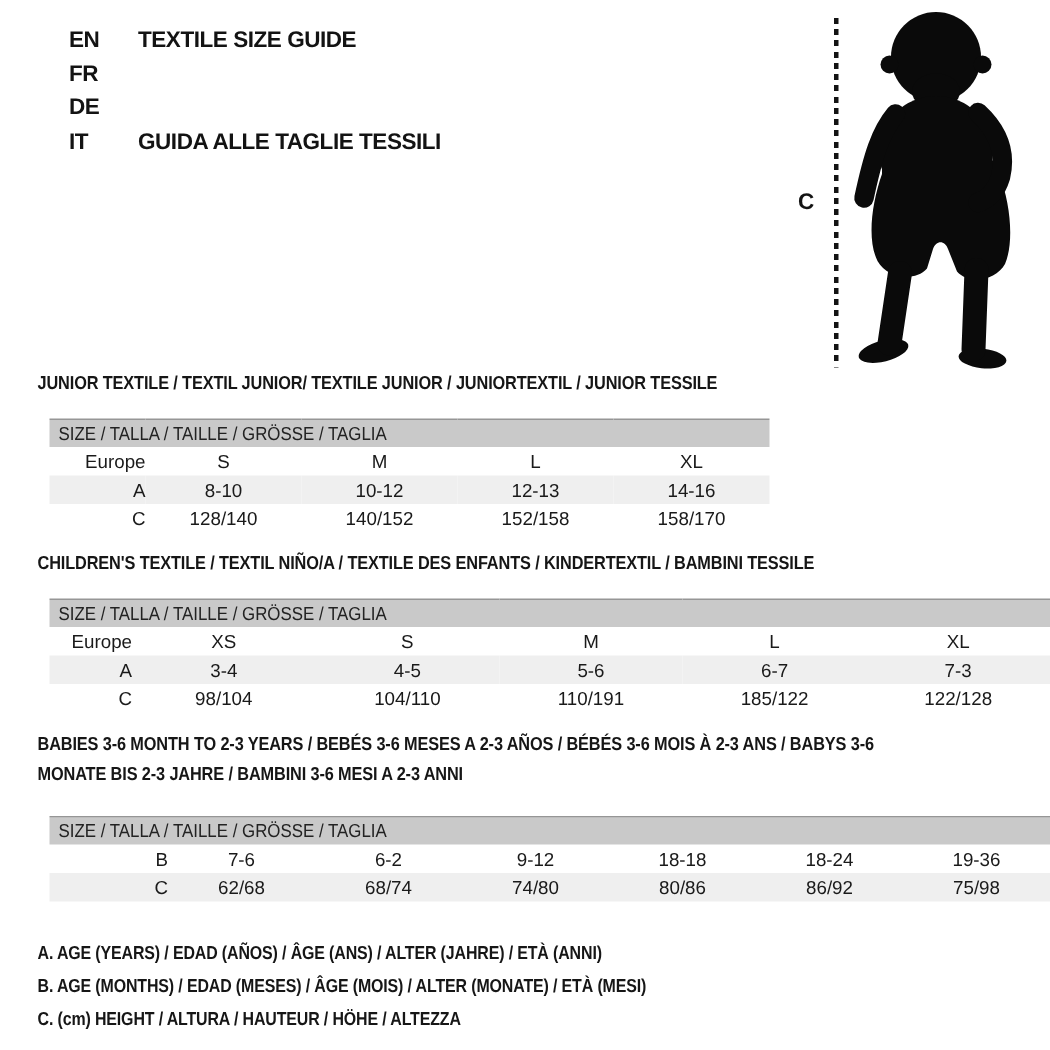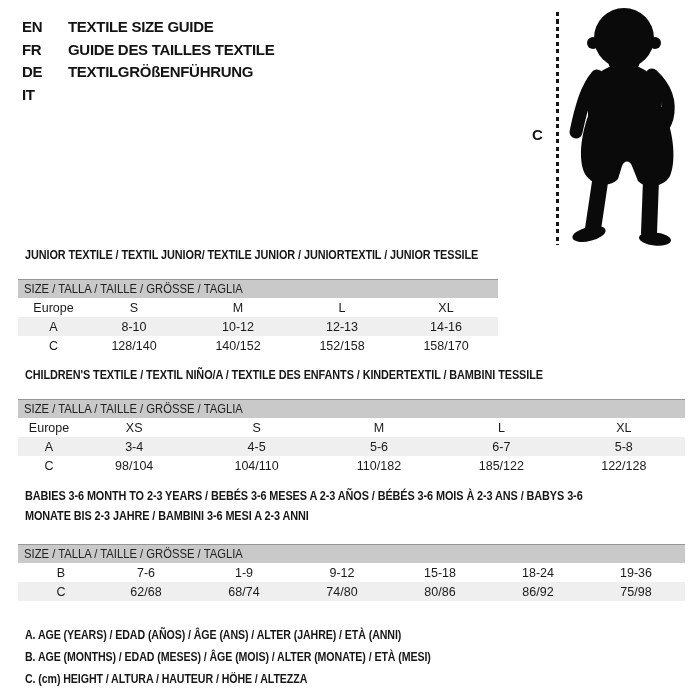--- a/index.html
+++ b/index.html
@@ -2,70 +2,69 @@
 <html><head>
 <meta charset="utf-8">
 <style>
   html,body{margin:0;padding:0;background:#fff;}
   .page{position:relative;width:700px;height:700px;background:#ffffff;overflow:hidden;
         font-family:"Liberation Sans",sans-serif;color:#1a1a1a;}
 
   
   .lang-list{position:absolute;left:22px;top:16px;font-weight:bold;font-size:15px;
              line-height:22.5px;color:#131313;letter-spacing:-0.3px;}
-  .lang-row{display:flex;}
+  .lang-row{display:flex;margin-left:24px;}
   .lang-code{width:46px;flex:0 0 46px;}
 
   
   .measure-line{position:absolute;left:556px;top:12px;width:3px;height:233px;
                 background:repeating-linear-gradient(to bottom,#131313 0 4px,transparent 4px 7.5px);}
   .measure-label{position:absolute;left:532px;top:126px;font-size:15px;font-weight:bold;color:#131313;}
   .silhouette{position:absolute;left:563px;top:4px;}
 
   
   .section-title{position:absolute;left:25px;font-weight:bold;font-size:12.5px;color:#161616;
                  transform:scaleX(0.87);transform-origin:0 0;white-space:nowrap;letter-spacing:-0.1px;}
   .section-title.wrap{white-space:normal;width:655px;line-height:19.5px;}
 
   
-  .size-table{position:absolute;left:18px;border-collapse:collapse;table-layout:fixed;
+  .size-table{position:absolute;left:33px;border-collapse:collapse;table-layout:fixed;
               font-size:12.5px;color:#1a1a1a;}
   .size-table th{background:#c9c9c9;border-top:1px solid #969696;height:18px;
                  font-weight:normal;text-align:left;padding:0 0 0 6px;}
   .size-table th .hdr{display:inline-block;transform:scaleX(0.9);transform-origin:0 50%;
                       white-space:nowrap;font-size:12.5px;color:#222;}
   .size-table td{height:19px;text-align:center;padding:0;white-space:nowrap;}
-  .size-table td.lbl{text-align:center;padding-left:7px;}
+  .size-table td.lbl{text-align:right;padding-left:7px;}
   .size-table tr.alt td{background:#efefef;}
 
   
   .footnotes{position:absolute;left:25px;top:624px;font-size:12.5px;font-weight:bold;
              line-height:22px;color:#161616;transform:scaleX(0.85);transform-origin:0 0;
              white-space:nowrap;letter-spacing:-0.1px;}
 </style>
 </head>
 <body>
 
 <div class="page">
 
   <div class="lang-list">
     <div class="lang-row">
       <span class="lang-code">EN</span>
       <span class="lang-label">TEXTILE SIZE GUIDE</span>
     </div>
     <div class="lang-row">
       <span class="lang-code">FR</span>
-      <span class="lang-label">GUIDE DES TAILLES TEXTILE</span>
     </div>
     <div class="lang-row">
       <span class="lang-code">DE</span>
-      <span class="lang-label">TEXTILGRÖßENFÜHRUNG</span>
     </div>
     <div class="lang-row">
       <span class="lang-code">IT</span>
+      <span class="lang-label">GUIDA ALLE TAGLIE TESSILI</span>
     </div>
   </div>
 
   <div class="measure-line"></div>
   <div class="measure-label">C</div>
   <svg class="silhouette" width="134" height="242" viewBox="0 0 134 242">
     <g fill="#0a0a0a" stroke="none">
       <ellipse cx="61" cy="34" rx="30" ry="30"></ellipse>
       <circle cx="30" cy="39" r="6"></circle>
       <circle cx="92" cy="39" r="6"></circle>
@@ -153,27 +152,27 @@
         <td>M</td>
         <td>L</td>
         <td>XL</td>
       </tr>
       <tr class="alt">
         <td class="lbl">A</td>
         <td>3-4</td>
         <td>4-5</td>
         <td>5-6</td>
         <td>6-7</td>
-        <td>5-8</td>
+        <td>7-3</td>
       </tr>
       <tr>
         <td class="lbl">C</td>
         <td>98/104</td>
         <td>104/110</td>
-        <td>110/182</td>
+        <td>110/191</td>
         <td>185/122</td>
         <td>122/128</td>
       </tr>
     </tbody>
   </table>
 
   <div class="section-title wrap" style="top:487px">BABIES 3-6 MONTH TO 2-3 YEARS / BEBÉS 3-6 MESES A 2-3 AÑOS / BÉBÉS 3-6 MOIS À 2-3 ANS / BABYS 3-6 MONATE BIS 2-3 JAHRE / BAMBINI 3-6 MESI A 2-3 ANNI</div>
   <table class="size-table" style="top:544px;width:667px">
     <colgroup>
         <col style="width:79px">
@@ -188,23 +187,23 @@
       <tr>
           <th colspan="7">
         <span class="hdr">SIZE / TALLA / TAILLE / GRÖSSE / TAGLIA</span>
       </th>
         </tr>
     </thead>
     <tbody>
       <tr>
         <td class="lbl">B</td>
         <td>7-6</td>
-        <td>1-9</td>
+        <td>6-2</td>
         <td>9-12</td>
-        <td>15-18</td>
+        <td>18-18</td>
         <td>18-24</td>
         <td>19-36</td>
       </tr>
       <tr class="alt">
         <td class="lbl">C</td>
         <td>62/68</td>
         <td>68/74</td>
         <td>74/80</td>
         <td>80/86</td>
         <td>86/92</td>

